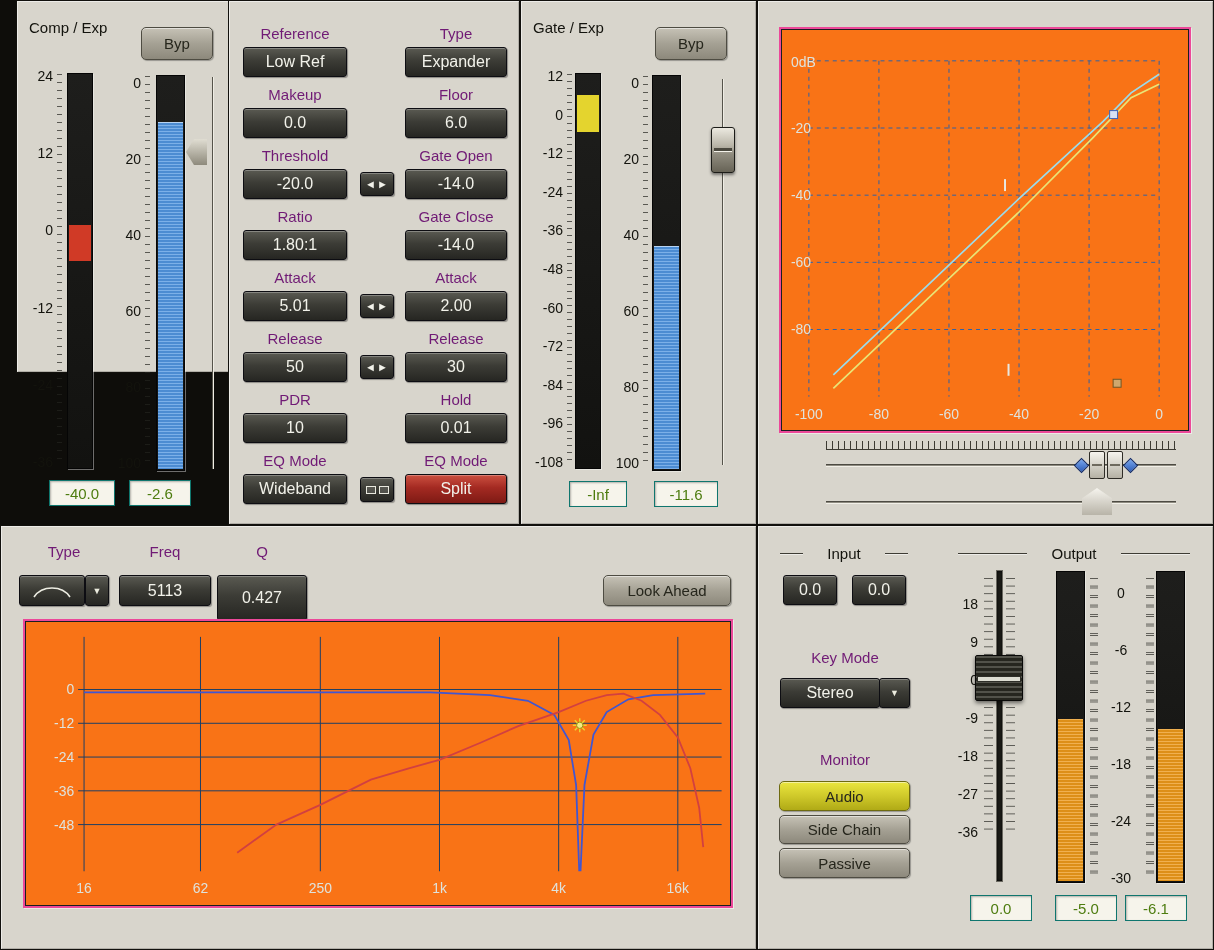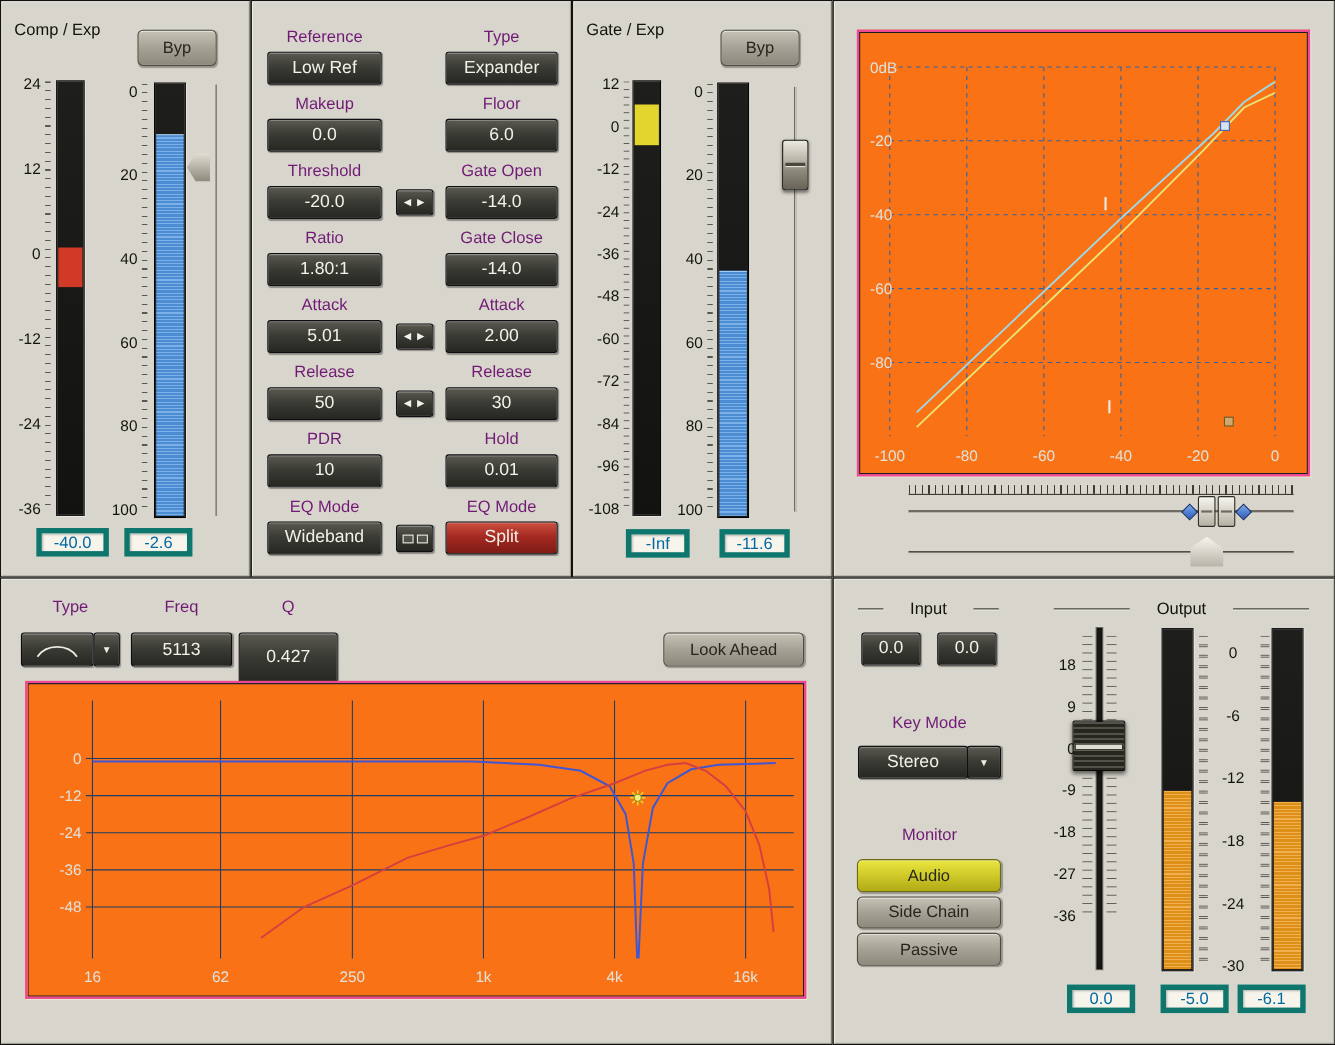--- a/index.html
+++ b/index.html
@@ -14,21 +14,21 @@
         font-size:16px;color:#f2f2ea;background:linear-gradient(#5a5a52 0%,#3c3c36 45%,#262622 100%);
         border:1px solid #0d0d12;border-radius:3px;
         box-shadow:inset 0 1px 0 rgba(255,255,255,.28),1px 1px 1px rgba(0,0,0,.35);cursor:pointer}
   .red-btn{background:linear-gradient(#cc5040 0%,#a42a22 45%,#7e1a14 100%)}
   .grey-btn{position:absolute;display:flex;align-items:center;justify-content:center;
         font-size:15px;color:#26261c;background:linear-gradient(#c6c2b6 0%,#a5a194 50%,#8d897c 100%);
         border:1px solid #4e4c42;border-radius:5px;
         box-shadow:inset 0 1px 0 rgba(255,255,255,.5),1px 1px 1px rgba(0,0,0,.3);cursor:pointer}
   .yellow-btn{background:linear-gradient(#eae63e 0%,#cfc92a 50%,#b0aa16 100%);border-color:#6e6a10}
   .readout{position:absolute;display:flex;align-items:center;justify-content:center;
-        font-size:15px;color:#0369a1;background:#f6f4eb;border:5px solid #0f766e;
+        font-size:15px;color:#4d7c0f;background:#f6f4eb;border:1px solid #0f766e;
         box-shadow:inset 1px 1px 2px rgba(0,0,0,.28)}
   .meter{position:absolute;background:linear-gradient(#1e1e1c,#121210);border:1px solid #050505;
         box-shadow:1px 1px 0 rgba(255,255,255,.4)}
   .fill{position:absolute;left:1px;right:1px;bottom:1px}
   .blue-fill{background:repeating-linear-gradient(to bottom,#7cb0e8 0 1px,#4c8cd2 1px 3px);
         box-shadow:inset 0 1px 0 rgba(255,255,255,.45)}
   .orange-fill{background:repeating-linear-gradient(to bottom,#f0b050 0 1px,#dd8f18 1px 3px)}
   .seg{position:absolute;left:1px;right:1px}
   .vticks{position:absolute;display:flex;flex-direction:column;justify-content:space-between;
         font-size:14px;color:#13130d}
@@ -69,21 +69,21 @@
   .pair-icon{display:flex;gap:3px;align-items:center}
   .pair-icon i{display:block;width:10px;height:8px;border:1px solid #e8e8de;background:rgba(235,235,225,.15)}
   .dd-arrow{font-size:9px;color:#ececdf}
   svg{display:block}
 </style>
 </head>
 <body>
 
 <div class="stage">
 
-  <div class="panel" style="left:0;top:0;width:228px;height:525px">
+  <div class="panel" style="left:16px;top:0;width:228px;height:373px">
     <div class="lbl" style="left:12px;top:18px">Comp / Exp</div>
     <div class="grey-btn" style="left:124px;top:26px;width:72px;height:33px">Byp</div>
 
     <div class="vticks" style="left:2px;top:67px;width:34px;height:402px">
         <span>24</span>
         <span>12</span>
         <span>0</span>
         <span>-12</span>
         <span>-24</span>
         <span>-36</span>

